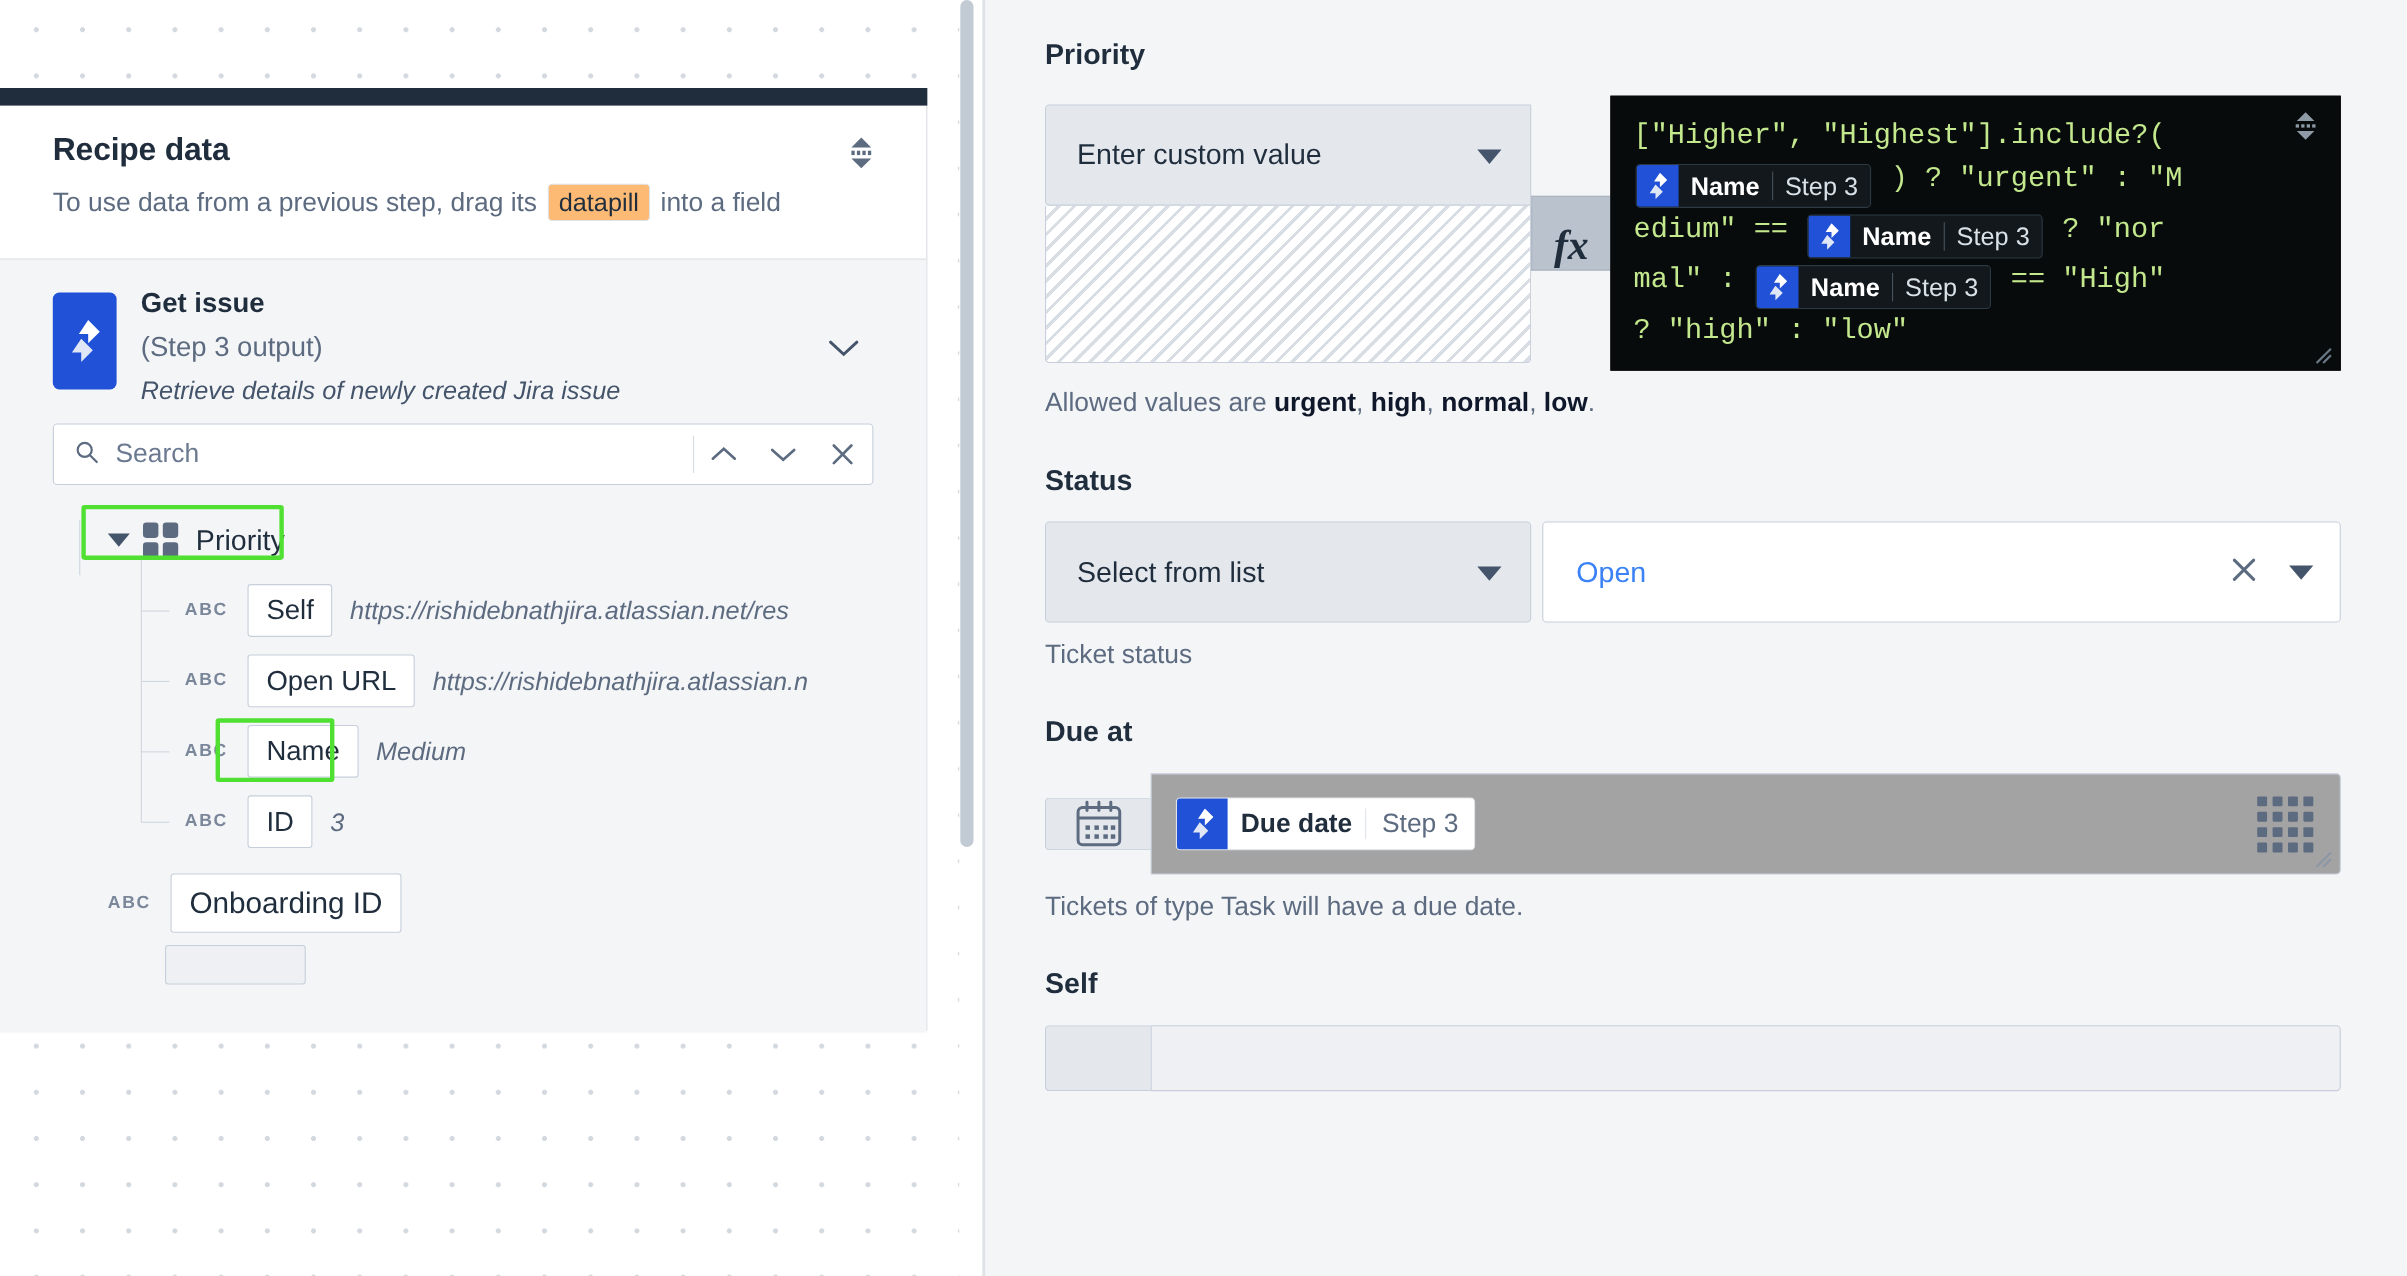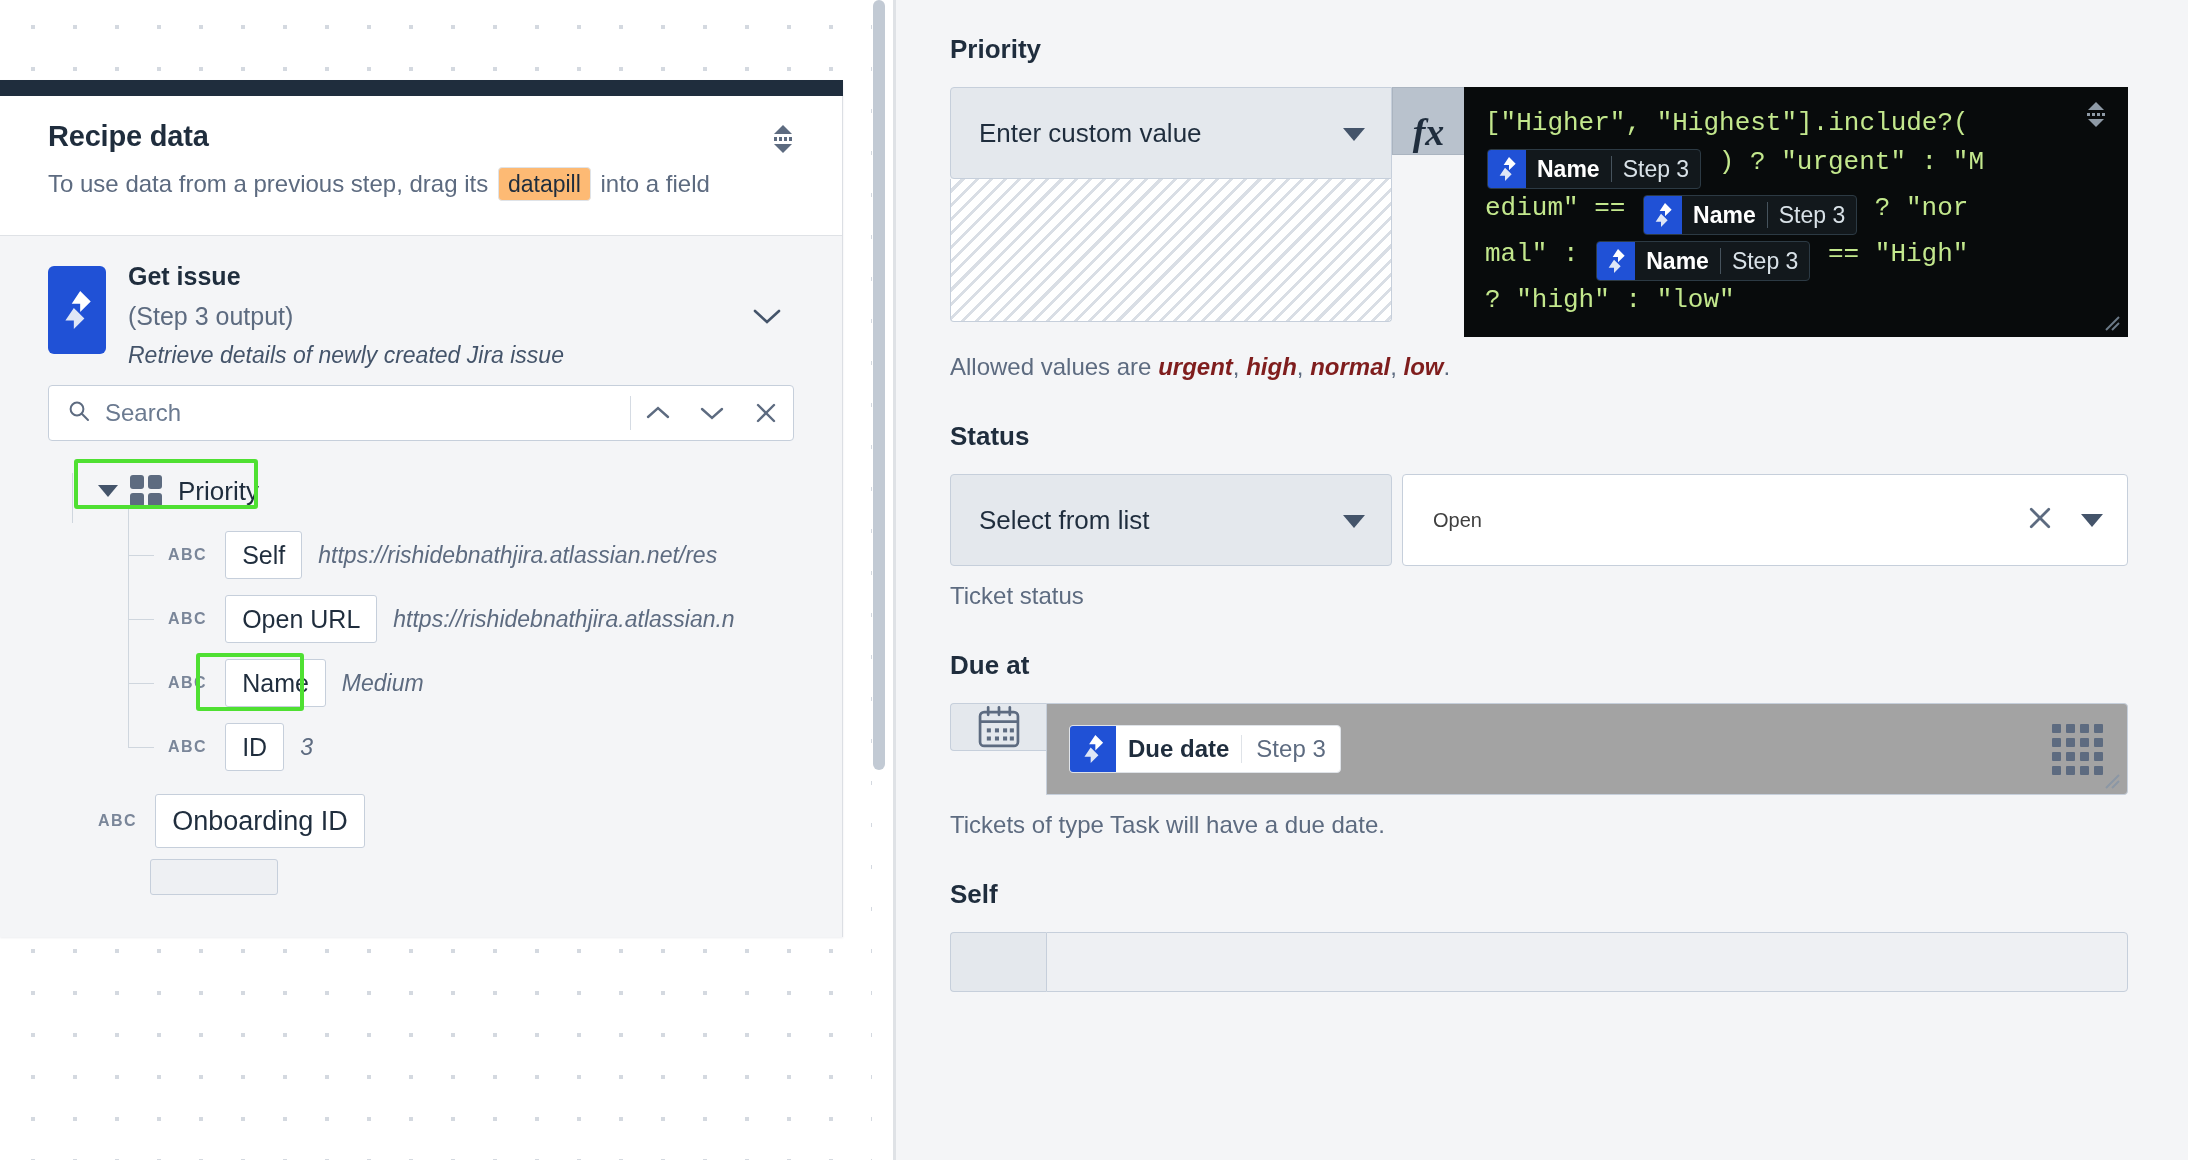--- a/index.html
+++ b/index.html
@@ -102,23 +102,23 @@
   .lscroll .thumb { position:absolute; left:1px; top:0; width:12px; height:770px; background:#c2cad4; border-radius:6px; }
   .vdiv { position:absolute; left:893px; top:0; width:3px; height:1160px; background:#dfe2e6; }
 
   
   .right {
     position:absolute; left:896px; top:0; width:1292px; height:1160px;
     background:#f4f5f7; padding: 34px 60px 0 54px; overflow:hidden;
   }
   .flabel { font-size:26px; font-weight:bold; color:#1f2d3d; }
   .fhelp  { font-size:24px; color:#5d6b80; margin-top:16px; }
-  .fhelp b { color:#7f1d1d;font-style:italic; }
-
-  .row { display:flex; align-items:flex-start; margin-top: 22px; }
+  .fhelp b { color:#0f172a; }
+
+  .row { display:flex; align-items:center; margin-top: 22px; }
   .selectbox {
     width: 442px; background:#e4e8ed; border:1px solid #c6cfdb; border-radius:4px 0 0 4px;
     height: 92px; display:flex; align-items:center; padding: 0 28px; position:relative; flex:none;
   }
   .selectbox span { font-size:26px; color:#1f2d3d; }
   .selectbox .cd { position:absolute; right:26px; top:40px;
      width:0;height:0;border-left:11px solid transparent;border-right:11px solid transparent;border-top:13px solid #44546a; }
   .hatch {
     width: 442px; height: 143px; border:1px solid #c6cfdb; border-top:0; border-radius:0 0 4px 4px;
     background-image: repeating-linear-gradient(135deg,#ffffff 0 7px,#d9dee5 7px 10px);
@@ -144,21 +144,21 @@
   .code .handle-dots .tu { width:0;height:0;border-left:8px solid transparent;border-right:8px solid transparent;border-bottom:8px solid #8e9aa6;}
   .code .handle-dots .td { width:0;height:0;border-left:8px solid transparent;border-right:8px solid transparent;border-top:8px solid #8e9aa6;}
   .code .handle-dots .dd { display:flex;gap:2px; }
   .code .handle-dots .dd i { width:3px;height:3px;background:#8e9aa6;display:block; }
   .resize { position:absolute; right:6px; bottom:4px; width:20px;height:20px; }
 
   .valuebox {
     flex:1; background:#ffffff; border:1px solid #c6cfdb; border-radius:4px;
     height:92px; display:flex; align-items:center; padding:0 24px 0 30px; margin-left:10px;
   }
-  .valuebox .vtxt { flex:1; font-size:20px; color:#404040; }
+  .valuebox .vtxt { flex:1; font-size:26px; color:#3b82f6; }
 
   .duebox { flex:1; background:#a3a3a3; border:1px solid #c6cfdb; border-radius:0 4px 4px 0;
             height:92px; display:flex; align-items:center; padding:0 24px 0 22px; position:relative; }
   .calbox { width:96px; background:#e4e8ed; border:1px solid #c6cfdb; border-right:0; border-radius:4px 0 0 4px;
             display:flex;align-items:center;justify-content:center; flex:none; }
   .wpill {
     display:inline-flex; align-items:center; height:48px; background:#ffffff;
     border:1px solid #dfe3e8; border-radius:4px; overflow:hidden;
   }
   .wpill .ic { width:46px;height:48px;background:#2051d6; display:flex;align-items:center;justify-content:center;flex:none; }

